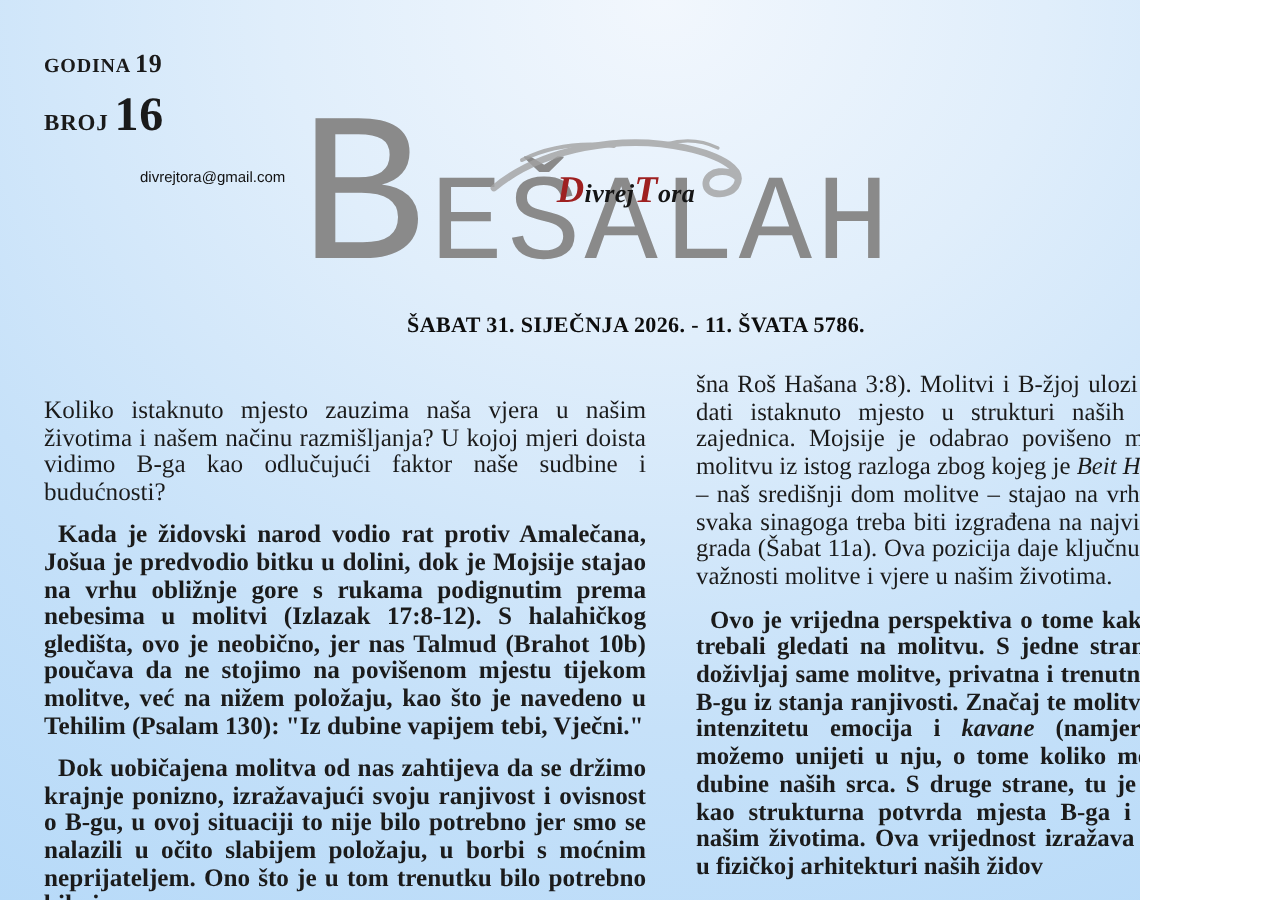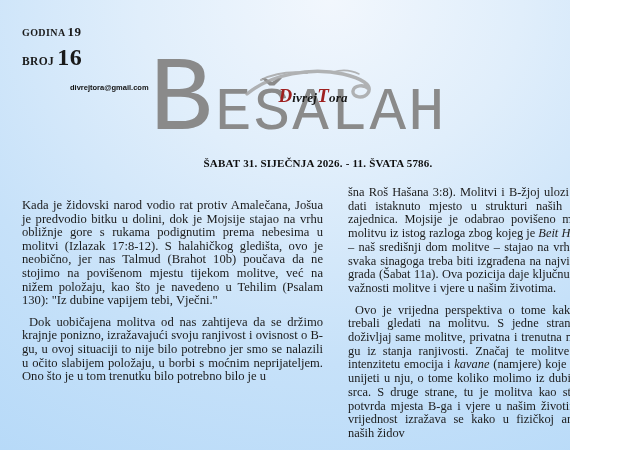--- a/index.html
+++ b/index.html
@@ -17,21 +17,21 @@
 
   
   .issue-info { position: absolute; left: 22px; top: 25px; line-height: 1; }
   .issue-year { font-weight: bold; font-size: 10px; letter-spacing: 0.4px; }
   .issue-year .num { font-size: 13px; margin-left: 2px; }
   .issue-number { font-weight: bold; font-size: 11.5px; margin-top: 7px; letter-spacing: 0.4px; }
   .issue-number .num { font-size: 24px; font-weight: 600; margin-left: 3px; }
   .contact-email {
     margin-top: 15px;
     font-family: "Liberation Sans", sans-serif;
-    font-weight: bold;
+    font-weight: normal;
     font-size: 7.5px;
     color: #111;
     padding-left: 48px;
   }
 
   
   .masthead-title {
     position: absolute; top: 20px; left: 257px; transform: translateX(-50%);
     margin: 0; font-family: "DejaVu Serif", serif; font-weight: normal;
     font-size: 27px; letter-spacing: 1px; color: #0d0d0d; white-space: nowrap;
@@ -56,21 +56,21 @@
 
   .date-line {
     position: absolute; top: 157px; left: 318px; transform: translateX(-50%);
     font-weight: bold; font-size: 11px; letter-spacing: 0.2px; white-space: nowrap;
     color: #0e0e0e;
   }
 
   
   .col { position: absolute; text-align: justify; color: #1b1b1b; }
   .col p { margin: 0 0 8px; }
-  .col p + p { text-indent: 7px; }
+  .col p + p { text-indent: 7px; font-weight: bold; }
   .col-left  { left: 22px;  top: 199px; width: 301px; font-size: 12.6px; line-height: 13.6px; }
   .col-right { left: 348px; top: 186px; width: 265px; font-size: 12.4px; line-height: 13.7px; }
   .col em { font-style: italic; }
 </style>
 </head>
 <body>
 
 <div class="page">
 
   <div class="issue-info">
@@ -97,20 +97,21 @@
       </g>
     </svg>
     <span class="logo-text">
       <span class="cap">D</span><span>ivrej</span><span class="cap">T</span><span>ora</span>
     </span>
   </div>
 
   <div class="date-line">ŠABAT 31. SIJEČNJA 2026. - 11. ŠVATA 5786.</div>
 
   <div class="col col-left">
+    <p><span>Koliko istaknuto mjesto zauzima naša vjera u našim životima i našem načinu razmišljanja? U kojoj mjeri doista vidimo B-ga kao odlučujući faktor naše sudbine i budućnosti?</span></p>
     <p><span>Kada je židovski narod vodio rat protiv Amalečana, Jošua je predvodio bitku u dolini, dok je Mojsije stajao na vrhu obližnje gore s rukama podignutim prema nebesima u molitvi (Izlazak 17:8-12). S halahičkog gledišta, ovo je neobično, jer nas Talmud (Brahot 10b) poučava da ne stojimo na povišenom mjestu tijekom molitve, već na nižem položaju, kao što je navedeno u Tehilim (Psalam 130): "Iz dubine vapijem tebi, Vječni."</span></p>
     <p><span>Dok uobičajena molitva od nas zahtijeva da se držimo krajnje ponizno, izražavajući svoju ranjivost i ovisnost o B-gu, u ovoj situaciji to nije bilo potrebno jer smo se nalazili u očito slabijem položaju, u borbi s moćnim neprijateljem. Ono što je u tom trenutku bilo potrebno bilo je u</span></p>
   </div>
 
   <div class="col col-right">
     <p><span>šna Roš Hašana 3:8). Molitvi i B-žjoj ulozi mora se dati istaknuto mjesto u strukturi naših života i zajednica. Mojsije je odabrao povišeno mjesto za molitvu iz istog razloga zbog kojeg je </span><em>Beit HaMikdaš</em><span> – naš središnji dom molitve – stajao na vrhu gore, i svaka sinagoga treba biti izgrađena na najvišoj točki grada (Šabat 11a). Ova pozicija daje ključnu izjavu o važnosti molitve i vjere u našim životima.</span></p>
     <p><span>Ovo je vrijedna perspektiva o tome kako bismo trebali gledati na molitvu. S jedne strane, tu je doživljaj same molitve, privatna i trenutna molba B-gu iz stanja ranjivosti. Značaj te molitve ovisi o intenzitetu emocija i </span><em>kavane</em><span> (namjere) koje možemo unijeti u nju, o tome koliko molimo iz dubine naših srca. S druge strane, tu je molitva kao strukturna potvrda mjesta B-ga i vjere u našim životima. Ova vrijednost izražava se kako u fizičkoj arhitekturi naših židov</span></p>
   </div>
 
 </div>

